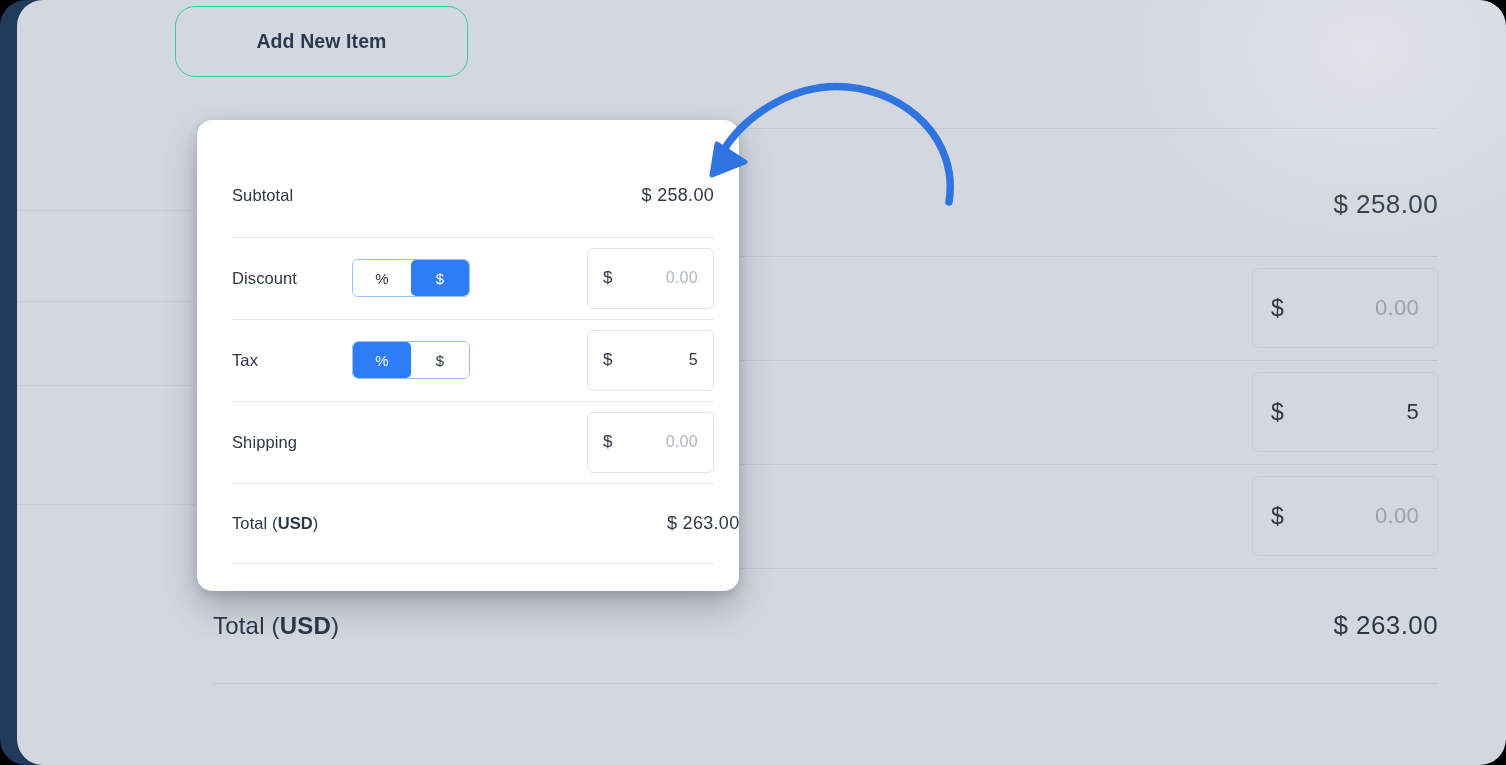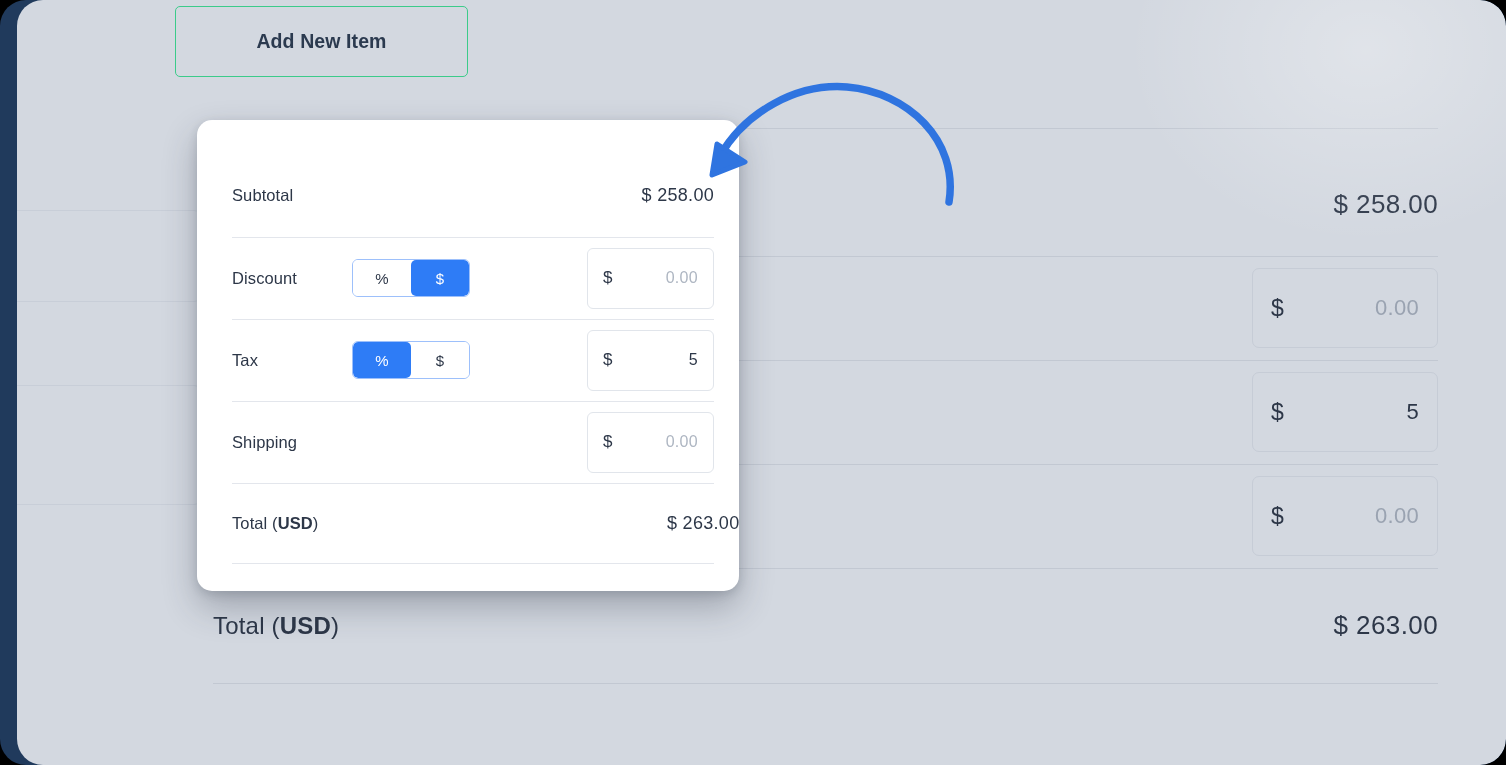--- a/index.html
+++ b/index.html
@@ -42,21 +42,21 @@
     background: radial-gradient(ellipse at center, rgba(255,255,255,0.30) 0%, rgba(255,255,255,0.0) 65%);
     pointer-events: none;
   }
 
   
   #add-new-item {
     position: absolute;
     left: 158px; top: 6px;
     width: 293px; height: 71px;
     border: 1.6px solid #3ccb8a;
-    border-radius: 5px;
+    border-radius: 20px;
     background: transparent;
     color: #2b3a4f;
     font-size: 19.5px;
     font-weight: 700;
     letter-spacing: 0.1px;
     cursor: pointer;
     font-family: "Liberation Sans", sans-serif;
   }
 
   

